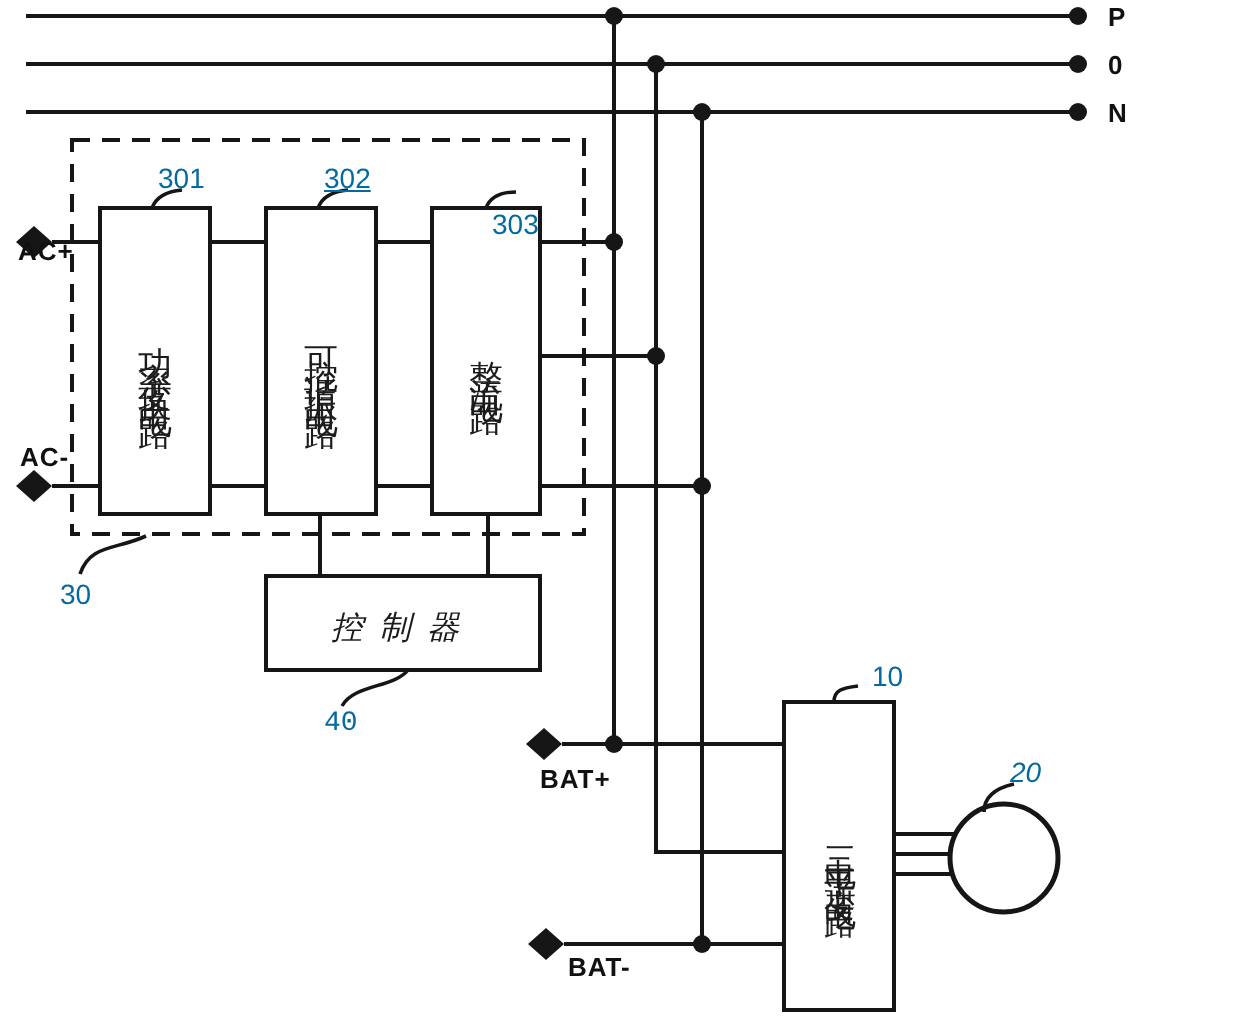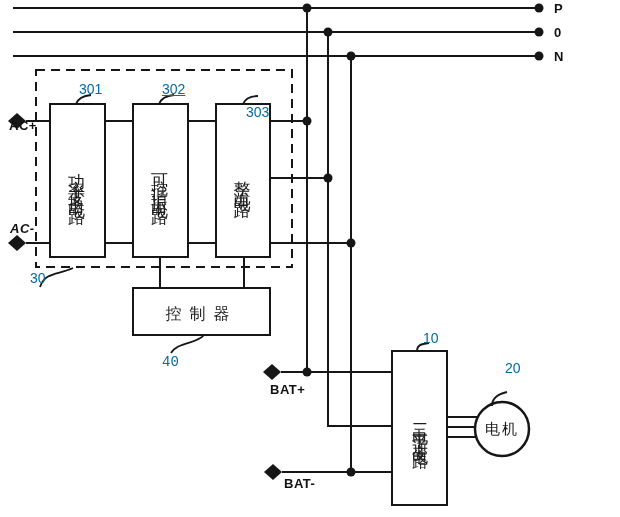--- a/index.html
+++ b/index.html
@@ -115,32 +115,31 @@
       <path d="M417,351 C417,345 421,344 429,343"></path>
       <path d="M492,406 C492,398 498,394 507,392"></path>
     </g>
   </svg>
 
   <div class="lbl" style="left:554px;top:1px;">P</div>
   <div class="lbl" style="left:554px;top:25px;">0</div>
   <div class="lbl" style="left:554px;top:49px;">N</div>
 
   <div class="lbl" style="left:9px;top:118px;">AC+</div>
-  <div class="lbl" style="left:10px;top:221px;font-style:italic;">AC-</div>
+  <div class="lbl" style="left:10px;top:221px;">AC-</div>
   <div class="lbl" style="left:270px;top:382px;text-align:center;">BAT+</div>
   <div class="lbl" style="left:284px;top:476px;">BAT-</div>
 
   <div class="ref" style="left:79px;top:81px;">301</div>
   <div class="ref" style="left:162px;top:81px;text-decoration:underline;">302</div>
   <div class="ref" style="left:246px;top:83px;margin-top:21px;">303</div>
-  <div class="ref" style="left:30px;top:270px;">30</div>
+  <div class="ref" style="left:30px;top:289px;">30</div>
   <div class="ref" style="left:162px;top:354px;font-family:Liberation Mono, monospace;">40</div>
-  <div class="ref" style="left:423px;top:330px;">10</div>
-  <div class="ref" style="left:505px;top:360px;">20</div>
+  <div class="ref" style="left:436px;top:330px;">10</div>
+  <div class="ref" style="left:505px;top:378px;font-style:italic;">20</div>
 
   <div class="vblock cjk" style="left:50px;top:104px;width:55px;height:153px;">功率变换电路</div>
   <div class="vblock cjk" style="left:133px;top:104px;width:55px;height:153px;">可控谐振电路</div>
   <div class="vblock cjk" style="left:216px;top:104px;width:54px;height:153px;">整流电路</div>
-  <div class="hblock cjk" style="left:133px;top:288px;width:137px;height:53px;">控制器</div>
+  <div class="hblock cjk" style="left:133px;top:288px;width:137px;height:53px;font-style:italic;">控制器</div>
   <div class="vblock small cjk" style="left:392px;top:351px;width:55px;height:154px;">三电平逆变电路</div>
-  <div class="motor-lbl cjk" style="left:475px;top:402px;width:54px;height:54px;">电机</div>
 
 </div>
 
 </body></html>

